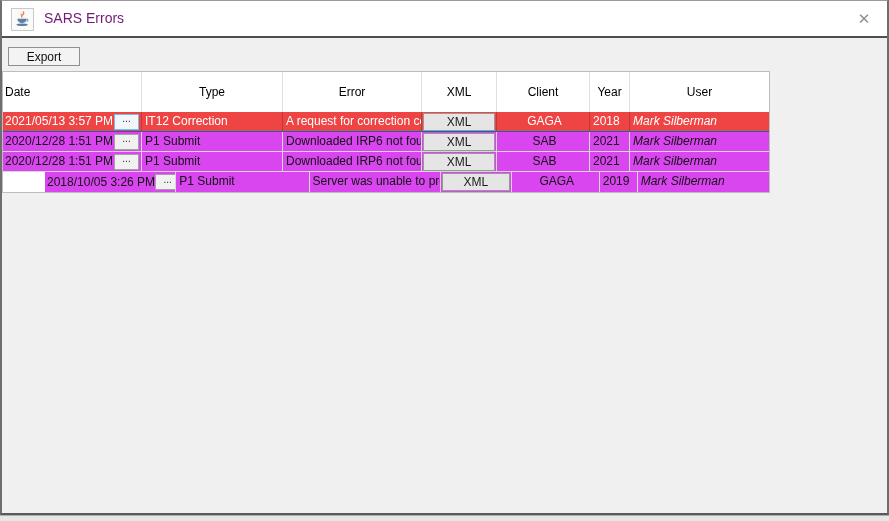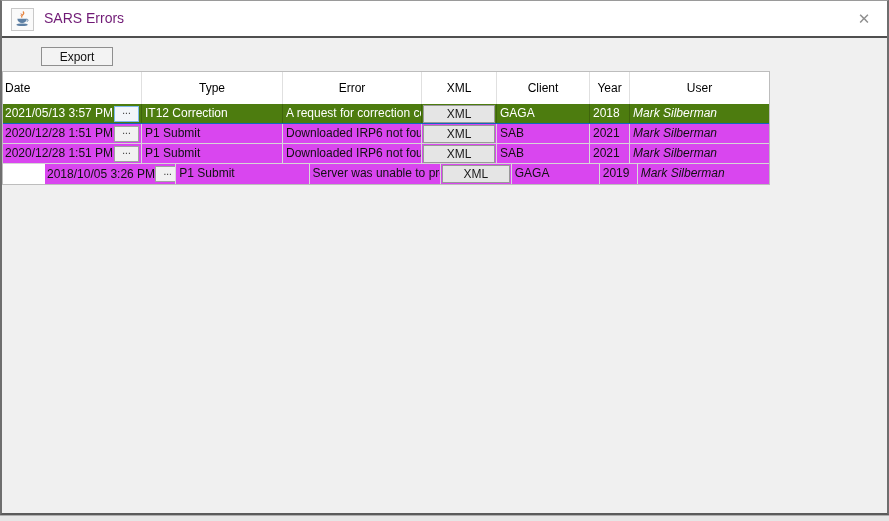--- a/index.html
+++ b/index.html
@@ -36,64 +36,64 @@
     font-family:"DejaVu Sans",sans-serif;
   }
 
   
   .content { position:relative; height:474px; background:#f0f0f0; }
 
   .export-button {
     position:absolute; left:6px; top:9px; width:72px; height:19px;
     background:#f3f3f3; border:1px solid #8f8f8f;
     font-size:12px; color:#111; font-family:inherit;
-    text-align:center; padding:0;margin-left:33px;
+    text-align:center; padding:0;
   }
 
   
   .errors-table {
     position:absolute; left:0px; top:33px; width:768px;
     border:1px solid #bdbdbd; background:#ffffff;
   }
-  .thead { display:flex; height:32px; background:#ffffff; }
+  .thead { display:flex; height:40px; background:#ffffff; }
   .th {
     font-size:12px; color:#000; display:flex; align-items:center; justify-content:center;
     border-right:1px solid #e0e0e0; overflow:hidden; white-space:nowrap;
   }
   .th:last-child { border-right:none; }
 
   .tr { display:flex; height:20px; background:#d946ef; border-bottom:1px solid #d6d6d6; }
   .tr:last-child { border-bottom:none;margin-left:42px; }
   .td {
     font-size:12px; color:#111; line-height:19px; padding-left:3px;
     border-right:1px solid #d9d9d9; overflow:hidden; white-space:nowrap;
   }
   .td:last-child { border-right:none;font-style:italic; }
 
   .c-date  { width:139px; display:flex; align-items:center; justify-content:space-between; padding-left:2px; }
   .c-type  { width:141px; }
   .c-error { width:139px;text-align:right; }
   .c-xml   { width:75px;  padding:0; display:flex; align-items:center; }
-  .c-client{ width:93px; }
+  .c-client{ width:93px;text-align:center; }
   .c-year  { width:40px; }
   .c-user  { width:139px; }
 
   .dots-button {
     width:25px; height:16px; margin-right:2px; flex:none;
     background:#f1f1f1; border:1px solid #a2a2a2;
     font-size:10px; line-height:6px; color:#333; padding:0 0 5px 0;
     font-family:inherit;
   }
   .xml-button {
     flex:1; height:18px; margin:0 1px;
     background:#e5e5e5; border:1px solid #999999;
     font-size:12px; color:#1a1a1a; padding:0; font-family:inherit;
   }
 
-  .tr.selected { background:#4d7c0f; border-bottom-color:#0f68bd; }
+  .tr.selected { background:#ef4444; border-bottom-color:#0f68bd; }
   .tr.selected .td { color:#ffffff; border-right-color:rgba(0,0,0,0.18); }
   .tr.selected .dots-button { border-color:#7cb9ec; background:#f3f6f9; color:#333; }
 
   
   .bottom-sliver {
     position:absolute; left:0; top:515px; width:889px; height:6px;
     background:#e6e6e6; border-top:1px solid #adadad;
   }
 </style>
 </head>

